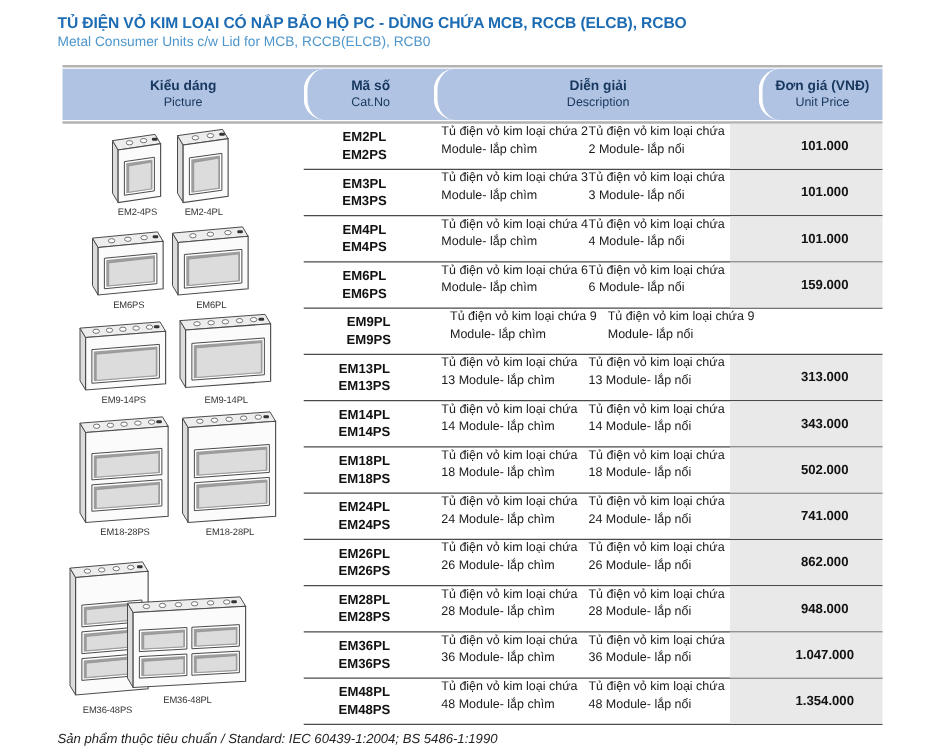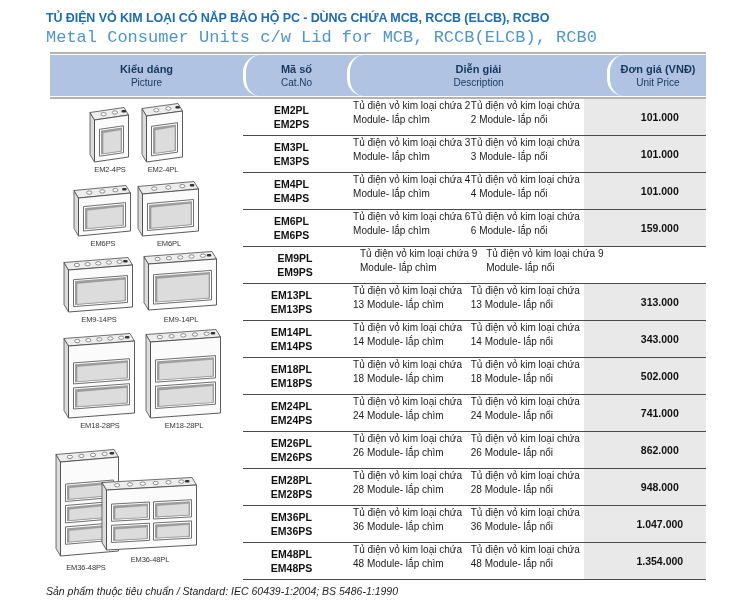--- a/index.html
+++ b/index.html
@@ -15,22 +15,22 @@
   html,body{margin:0;padding:0;}
   body{
     width:752px;height:604px;position:relative;background:#ffffff;overflow:hidden;
     font-family:"Liberation Sans","DejaVu Sans",sans-serif;color:var(--body-text);
   }
   .title{
     position:absolute;left:46px;top:11px;font-size:12.5px;font-weight:bold;
     color:var(--title-color);letter-spacing:-0.1px;white-space:nowrap;
   }
   .subtitle{
-    position:absolute;left:46px;top:28px;font-size:17px;
-    color:var(--subtitle-color);white-space:nowrap;font-family:Liberation Mono, monospace;
+    position:absolute;left:46px;top:28px;font-size:11px;
+    color:var(--subtitle-color);white-space:nowrap;
   }
   .table{position:absolute;left:50px;top:52px;width:656px;}
   .hrule{height:2px;background:var(--grayline);}
   .hrule.top{margin-bottom:1px;}
   .hrule.bottom{margin-top:1px;}
   .thead{display:flex;background:var(--head-bg);height:41px;}
   .th{
     box-sizing:border-box;display:flex;flex-direction:column;justify-content:center;
     align-items:center;color:var(--head-text);line-height:13px;
   }

